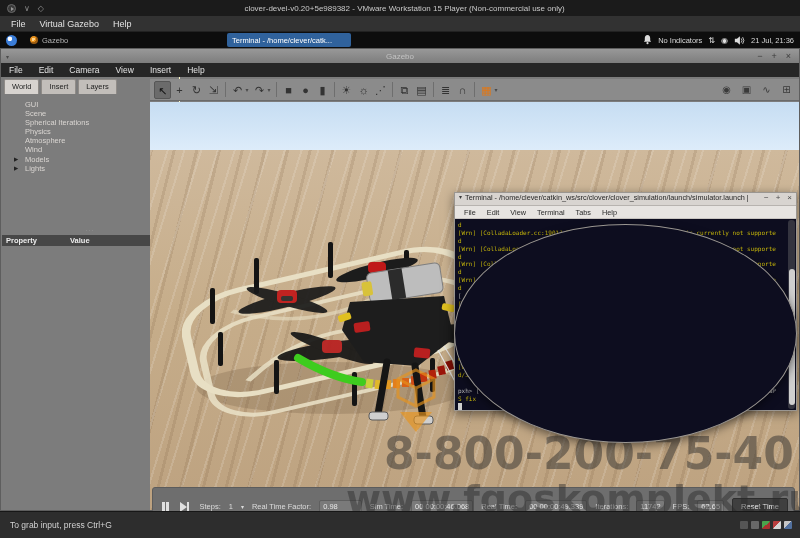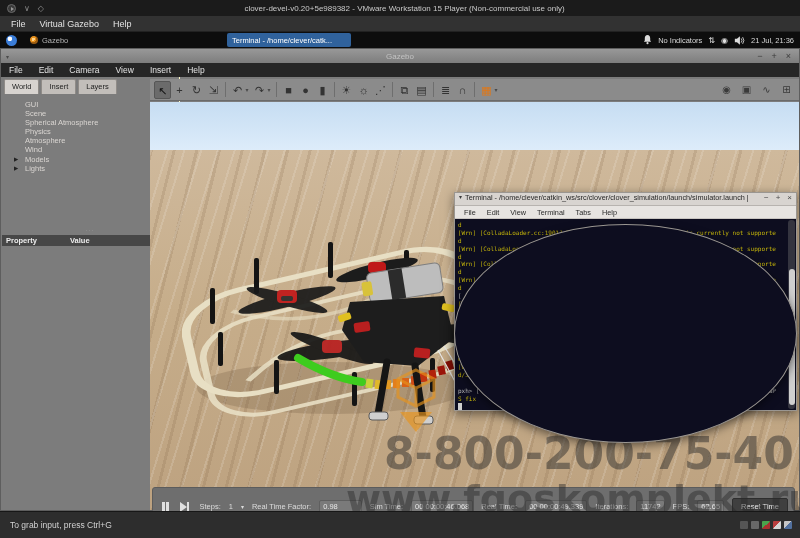--- a/index.html
+++ b/index.html
@@ -201,21 +201,21 @@
         <div class="tree-item">
               
               <span>GUI</span>
             </div>
             <div class="tree-item">
               
               <span>Scene</span>
             </div>
             <div class="tree-item">
               
-              <span>Spherical Atmosphere</span>
+              <span>Spherical Iterations</span>
             </div>
             <div class="tree-item">
               
               <span>Physics</span>
             </div>
             <div class="tree-item">
               
               <span>Atmosphere</span>
             </div>
             <div class="tree-item">

